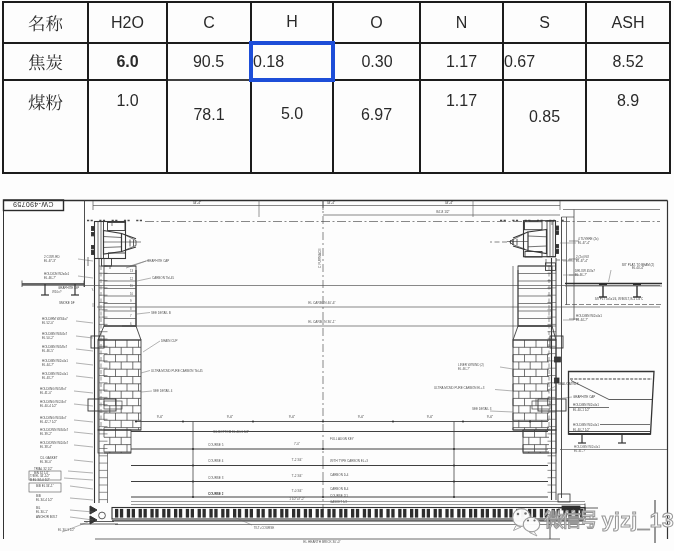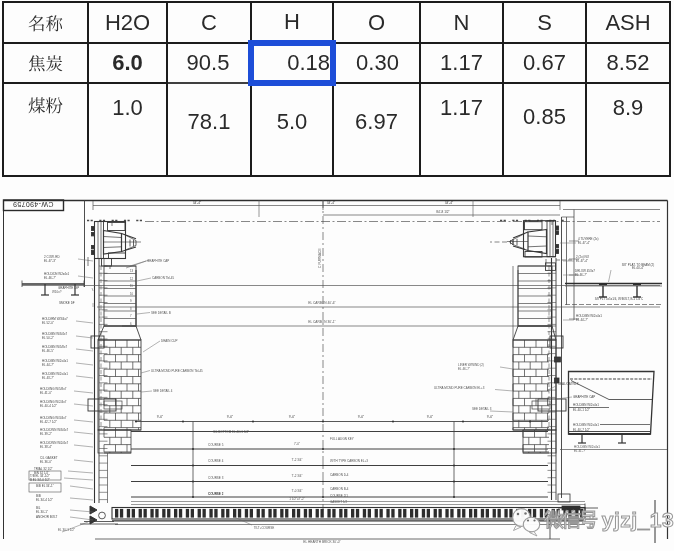--- a/index.html
+++ b/index.html
@@ -1,17 +1,17 @@
 <!DOCTYPE html>
 <html><head><meta charset="utf-8">
 <style>
 html,body{margin:0;padding:0;background:#ffffff;}
 body{width:674px;height:551px;font-family:"Liberation Sans",sans-serif;color:#2a2a2a;overflow:hidden;}
 #page{position:relative;width:674px;height:551px;background:#fdfdfd;}
-table{font-size:22px;color:#2a2a2a;}
+table{font-size:16px;color:#2a2a2a;}
 td{font-family:"Liberation Sans",sans-serif;}
 svg text{font-family:"Liberation Sans",sans-serif;}
 </style></head>
 <body>
 <div id="page">
 
 <table style="position:absolute;left:2px;top:1px;border-collapse:collapse;width:667px;table-layout:fixed;">
 <colgroup>
         <col style="width:85px">
         <col style="width:79px">
@@ -48,24 +48,24 @@
               <svg width="83" height="24" style="display:block">
                 <g fill="#2e2e2e">
                   <path transform="translate(24.0,19.0) scale(0.01750,-0.01750)" d="M449 837 439 829C483 796 535 735 548 684C622 638 670 791 449 837ZM760 154 749 146C803 94 869 6 883 -65C958 -119 1012 50 760 154ZM554 145 542 139C580 89 624 8 632 -54C699 -109 760 37 554 145ZM362 146 348 141C368 89 384 10 377 -52C433 -117 512 17 362 146ZM217 148 199 149C191 75 136 15 89 -7C69 -19 55 -40 64 -61C76 -84 113 -82 140 -64C184 -37 236 34 217 148ZM835 726 789 666H283C304 703 324 742 342 782C364 780 377 789 382 800L278 839C224 671 134 505 49 403L63 393C114 435 163 488 208 550V150H219C251 150 273 166 273 172V207H931C945 207 954 212 957 223C924 255 869 297 869 297L822 236H586V353H847C860 353 871 358 873 369C842 399 793 438 793 438L749 383H586V495H846C860 495 870 500 872 511C842 541 792 580 792 580L749 525H586V636H895C910 636 919 641 922 652C889 683 835 726 835 726ZM521 236H273V353H521ZM521 383H273V495H521ZM521 525H273V636H521Z"></path>
                   <path transform="translate(41.5,19.0) scale(0.01750,-0.01750)" d="M436 361H418C421 291 385 223 348 198C327 183 315 162 325 141C338 120 373 123 397 143C433 173 468 249 436 361ZM572 827 470 837V640H227V767C252 770 262 780 264 794L164 806V647C150 641 136 632 128 624L208 575L236 611H784V573H796C821 573 849 585 849 592V767C874 771 884 780 887 794L784 805V640H535V800C560 804 570 813 572 827ZM862 543 814 483H366L369 519C394 519 406 529 409 541L304 569C303 541 301 513 298 483H57L66 454H295C276 293 218 111 41 -58L55 -75C286 98 342 294 362 454H923C937 454 947 459 950 470C915 501 862 543 862 543ZM898 312 806 368C765 299 714 229 671 182C640 237 624 302 616 377V386C638 389 646 398 648 411L545 421C543 203 546 47 211 -61L222 -78C532 2 593 123 609 275C636 113 704 -9 897 -75C902 -40 924 -27 958 -22L960 -10C818 29 734 85 683 162C740 198 804 248 858 302C878 297 892 304 898 312Z"></path>
                 </g>
               </svg>
             </div>
           </td>
 <td style="border:2px solid #1c1c1c;text-align:center;vertical-align:middle;padding:6px;font-weight:bold;">6.0</td>
 <td style="border:2px solid #404040;text-align:center;vertical-align:middle;padding:0;">90.5</td>
-<td style="border:6px solid #1d4ed8;text-align:right;vertical-align:middle;padding:0;">0.18</td>
+<td style="border:4px solid #1d4ed8;text-align:left;vertical-align:middle;padding:0;">0.18</td>
 <td style="border:2px solid #1c1c1c;text-align:center;vertical-align:middle;padding:0;">0.30</td>
 <td style="border:2px solid #1c1c1c;text-align:center;vertical-align:middle;padding:0;">1.17</td>
-<td style="border:2px solid #1c1c1c;text-align:center;vertical-align:middle;padding:0;">0.67</td>
+<td style="border:2px solid #1c1c1c;text-align:left;vertical-align:middle;padding:0;">0.67</td>
 <td style="border:2px solid #1c1c1c;text-align:center;vertical-align:middle;padding:0;">8.52</td>
 </tr>
 <tr style="height:93px">
 <td style="border:2px solid #1c1c1c;text-align:center;vertical-align:top;padding:0;">
             <div style="display:flex;justify-content:center;padding-top:9px">
               <svg width="83" height="24" style="display:block">
                 <g fill="#2e2e2e">
                   <path transform="translate(24.0,19.0) scale(0.01750,-0.01750)" d="M129 616H113C114 524 81 457 59 436C7 390 54 343 99 383C143 420 154 503 129 616ZM881 325 839 271H676V356C698 359 707 367 709 380L613 390V271H348L356 241H573C513 136 419 39 305 -30L315 -45C438 11 541 89 613 185V-78H626C649 -78 676 -64 676 -56V233C731 116 822 22 915 -35C924 -3 946 17 973 20L974 31C876 69 763 147 697 241H934C948 241 957 246 960 257C930 287 881 325 881 325ZM764 434H533V541H764ZM892 758 854 706H825V801C851 805 860 814 862 828L764 839V706H533V800C558 804 567 813 570 827L472 838V706H368L376 677H472V340H483C507 340 533 353 533 361V404H764V358H776C799 358 825 371 825 380V677H939C952 677 961 682 964 693C938 721 892 758 892 758ZM764 571H533V677H764ZM295 818 195 829C195 387 217 118 33 -54L47 -71C155 7 208 106 234 235C271 188 305 125 310 73C371 21 427 158 239 262C249 322 254 389 257 462C307 502 360 553 389 586C407 580 420 588 424 596L343 646C326 610 290 546 258 494C260 583 259 682 260 792C283 795 292 804 295 818Z"></path>
                   <path transform="translate(41.5,19.0) scale(0.01750,-0.01750)" d="M445 741 350 775C329 694 303 599 283 539L299 531C336 584 377 659 408 723C430 723 441 732 445 741ZM58 762 43 757C66 702 92 616 94 552C148 496 208 622 58 762ZM639 773 540 798C514 638 456 490 386 392L401 382C491 466 560 597 601 751C624 751 635 760 639 773ZM804 809 742 836 731 831C759 629 808 487 913 389C925 413 949 433 974 437L977 447C874 511 803 641 769 768C784 783 796 798 804 809ZM343 532 303 480H256V800C280 803 288 812 290 826L193 838V479L39 480L47 451H168C138 318 89 179 23 73L38 60C102 132 154 216 193 308V-79H205C230 -79 256 -65 256 -55V374C290 327 326 265 335 217C397 166 452 297 256 402V451H393C406 451 415 456 418 467C390 495 343 532 343 532ZM785 418H459L468 389H572C565 250 538 77 360 -66L375 -82C590 53 627 236 639 389H794C788 157 774 34 749 9C741 2 734 0 716 0C698 0 647 4 615 6V-11C644 -15 673 -23 685 -33C697 -43 700 -60 700 -78C735 -79 769 -68 793 -44C831 -4 848 119 854 382C875 384 887 389 895 397L821 458Z"></path>
                 </g>
@@ -80,21 +80,21 @@
           </td>
 <td style="border:2px solid #1c1c1c;text-align:center;vertical-align:top;padding:12px;">
             <div style="padding-top:11px">5.0</div>
           </td>
 <td style="border:2px solid #1c1c1c;text-align:center;vertical-align:top;padding:0;">
             <div style="padding-top:25px">6.97</div>
           </td>
 <td style="border:2px solid #1c1c1c;text-align:center;vertical-align:top;padding:0;">
             <div style="padding-top:11px">1.17</div>
           </td>
-<td style="border:2px solid #1c1c1c;text-align:center;vertical-align:top;padding:9px;">
+<td style="border:2px solid #1c1c1c;text-align:center;vertical-align:top;padding:16px;">
             <div style="padding-top:11px">0.85</div>
           </td>
 <td style="border:2px solid #1c1c1c;text-align:center;vertical-align:top;padding:0;">
             <div style="padding-top:11px">8.9</div>
           </td>
 </tr>
 </tbody>
     </table>
 
 <svg width="674" height="551" viewBox="0 0 674 551" style="position:absolute;left:0;top:0;filter:blur(0.3px)">

